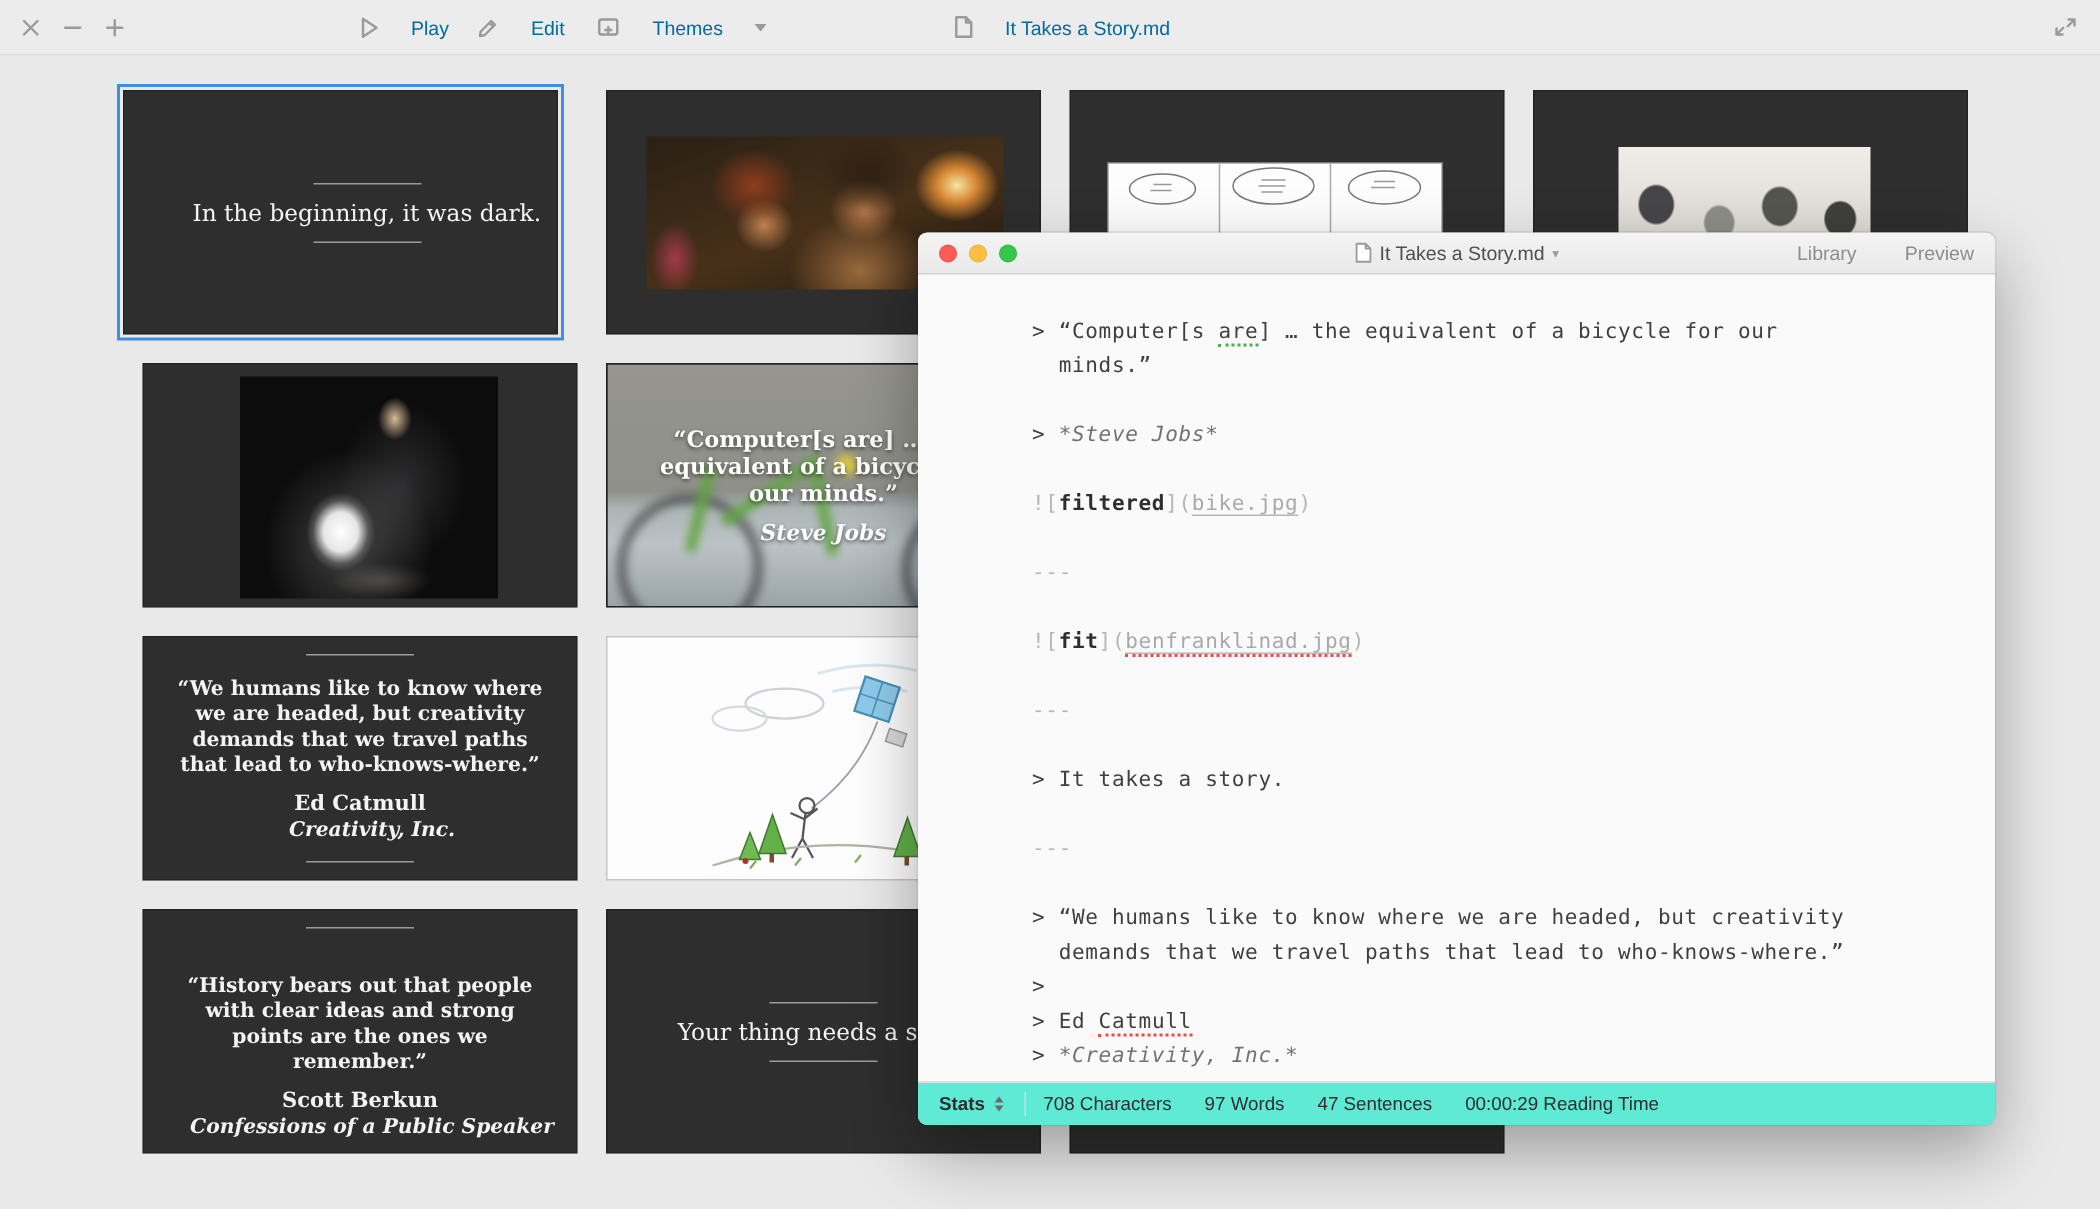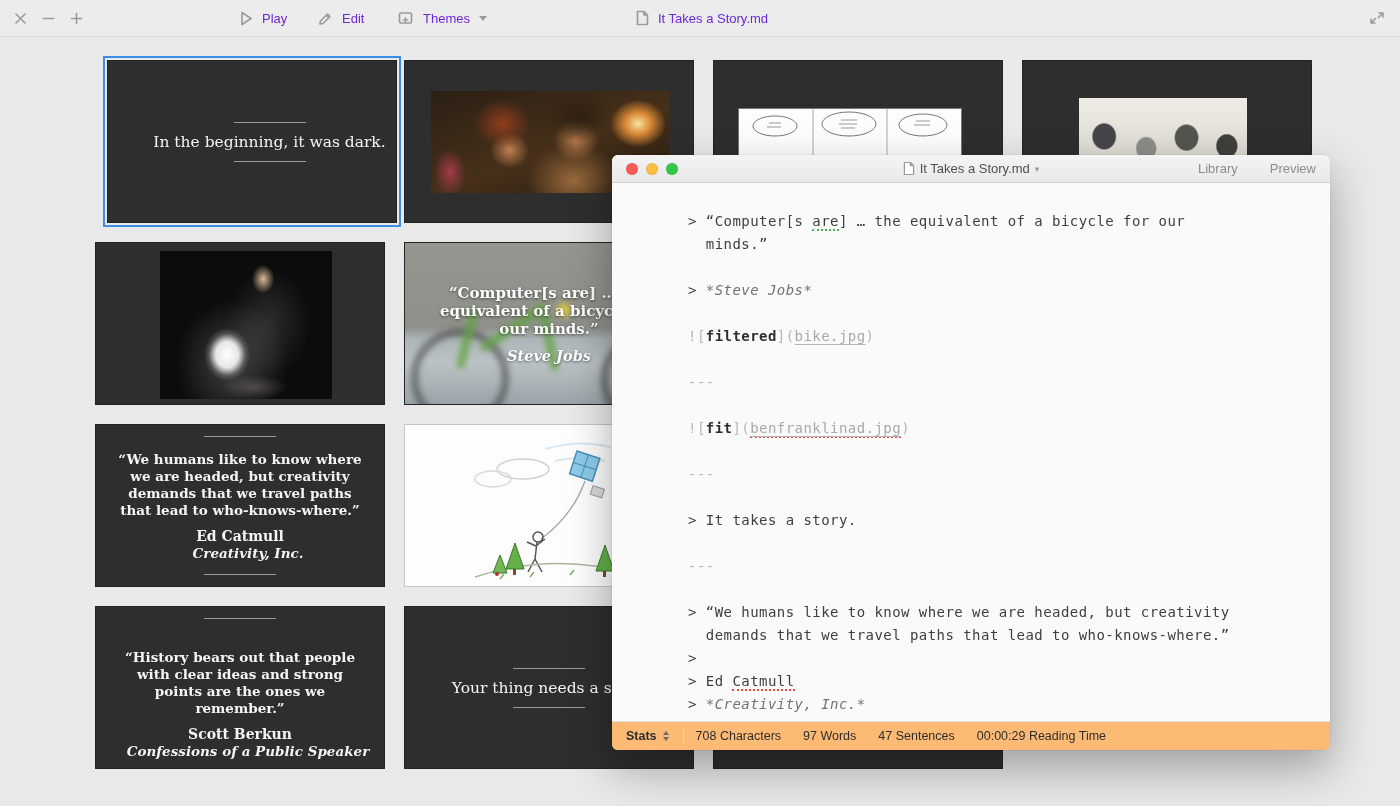--- a/index.html
+++ b/index.html
@@ -2,22 +2,22 @@
 <html><head>
 <meta charset="utf-8">
 <style>
   html,body{margin:0;padding:0;}
   body{width:1400px;height:806px;position:relative;overflow:hidden;background:#e9e9e9;
        font-family:"Liberation Sans",sans-serif;-webkit-font-smoothing:antialiased;}
 
   
   .toolbar{position:absolute;top:0;left:0;width:1400px;height:36px;background:#ececec;
            border-bottom:1px solid #dcdcdc;z-index:5;}
-  .toolbar .tb-item{position:absolute;top:0;height:36px;display:flex;align-items:center;gap:9px;
-                    color:#6d28d9;font-size:13px;cursor:default;}
+  .toolbar .tb-item{position:absolute;top:0;height:36px;display:flex;align-items:center;gap:21px;
+                    color:#0369a1;font-size:13px;cursor:default;}
   .tb-glyph{stroke:#9a9a9a;fill:none;stroke-width:1.6;stroke-linecap:round;stroke-linejoin:round;}
   .tb-fill{fill:#9a9a9a;stroke:none;}
 
   
   .slide{position:absolute;width:290px;height:163px;background:#2e2e2e;box-sizing:border-box;
          border:1px solid rgba(0,0,0,0.22);z-index:1;overflow:hidden;}
   .slide.selected{outline:2px solid #3e8ee5;outline-offset:2px;}
   .slide-quote{display:flex;flex-direction:column;align-items:center;justify-content:center;
                color:#f4f4f4;font-family:"DejaVu Serif",serif;text-align:center;}
   .rule{width:72px;height:1px;background:#9b9b9b;flex:0 0 auto;}
@@ -59,21 +59,21 @@
   .ed-content{flex:1 1 auto;padding:27px 20px 0 76px;font-family:"DejaVu Sans Mono",monospace;
               font-size:14px;letter-spacing:0.45px;color:#3f3f3f;cursor:text;}
   .ed-line{height:23px;line-height:23px;white-space:pre;}
   .tk-p{color:#3f3f3f;}
   .tk-i{color:#737373;font-style:italic;}
   .tk-b{color:#2e2e2e;font-weight:bold;}
   .tk-s{color:#b6b6b6;}
   .tk-l{color:#a9a9a9;text-decoration:underline;text-decoration-color:#b5b5b5;text-underline-offset:3px;}
   .sp-g{border-bottom:2px dotted #4caf50;}
   .sp-r{border-bottom:2px dotted #ef4b3e;}
-  .ed-statusbar{flex:0 0 auto;height:28px;background:#fdba74;border-top:1px solid #e0e0e0;
+  .ed-statusbar{flex:0 0 auto;height:28px;background:#5eead4;border-top:1px solid #e0e0e0;
                 display:flex;align-items:center;font-size:12.5px;color:#2e2e2e;padding:0 14px;}
   .stats-ctl{display:flex;align-items:center;gap:6px;font-weight:bold;cursor:default;}
   .sort-ic{display:flex;flex-direction:column;gap:2px;}
   .sort-ic .up{width:0;height:0;border-left:3.5px solid transparent;border-right:3.5px solid transparent;
                border-bottom:4px solid #6a6a6a;}
   .sort-ic .dn{width:0;height:0;border-left:3.5px solid transparent;border-right:3.5px solid transparent;
                border-top:4px solid #6a6a6a;}
   .sb-div{width:1px;height:16px;background:#d9d9d9;margin:0 12px 0 14px;}
   .sb-items{display:flex;gap:22px;}
 </style>
@@ -127,21 +127,21 @@
     <span>It Takes a Story.md</span>
   </div>
 
   <div class="tb-item" style="left:1368px;">
     <svg width="18" height="18" viewBox="0 0 18 18">
       <path class="tb-glyph" d="M11 4 L15 4 L15 8 M15 4 L10.5 8.5 M7 14 L3 14 L3 10 M3 14 L7.5 9.5"></path>
     </svg>
   </div>
 </div>
 
-<div class="slide slide-quote selected" style="left:107px;top:60px;padding-left:35px;">
+<div class="slide slide-quote selected" style="left:82px;top:60px;padding-left:35px;">
   <div class="rule"></div>
   <div class="sq-title">In the beginning, it was dark.</div>
   <div class="rule"></div>
 </div>
 
 <div class="slide" style="left:404px;top:60px;">
   <div class="slide-photo-frame" style="left:26px;top:30px;width:238px;height:102px;
        background:
          radial-gradient(28px 24px at 87% 32%, rgba(255,238,170,0.95), rgba(255,160,60,0.8) 45%, rgba(150,70,20,0) 100%),
          radial-gradient(40px 34px at 30% 32%, #8f3d1d, rgba(143,61,29,0) 72%),

